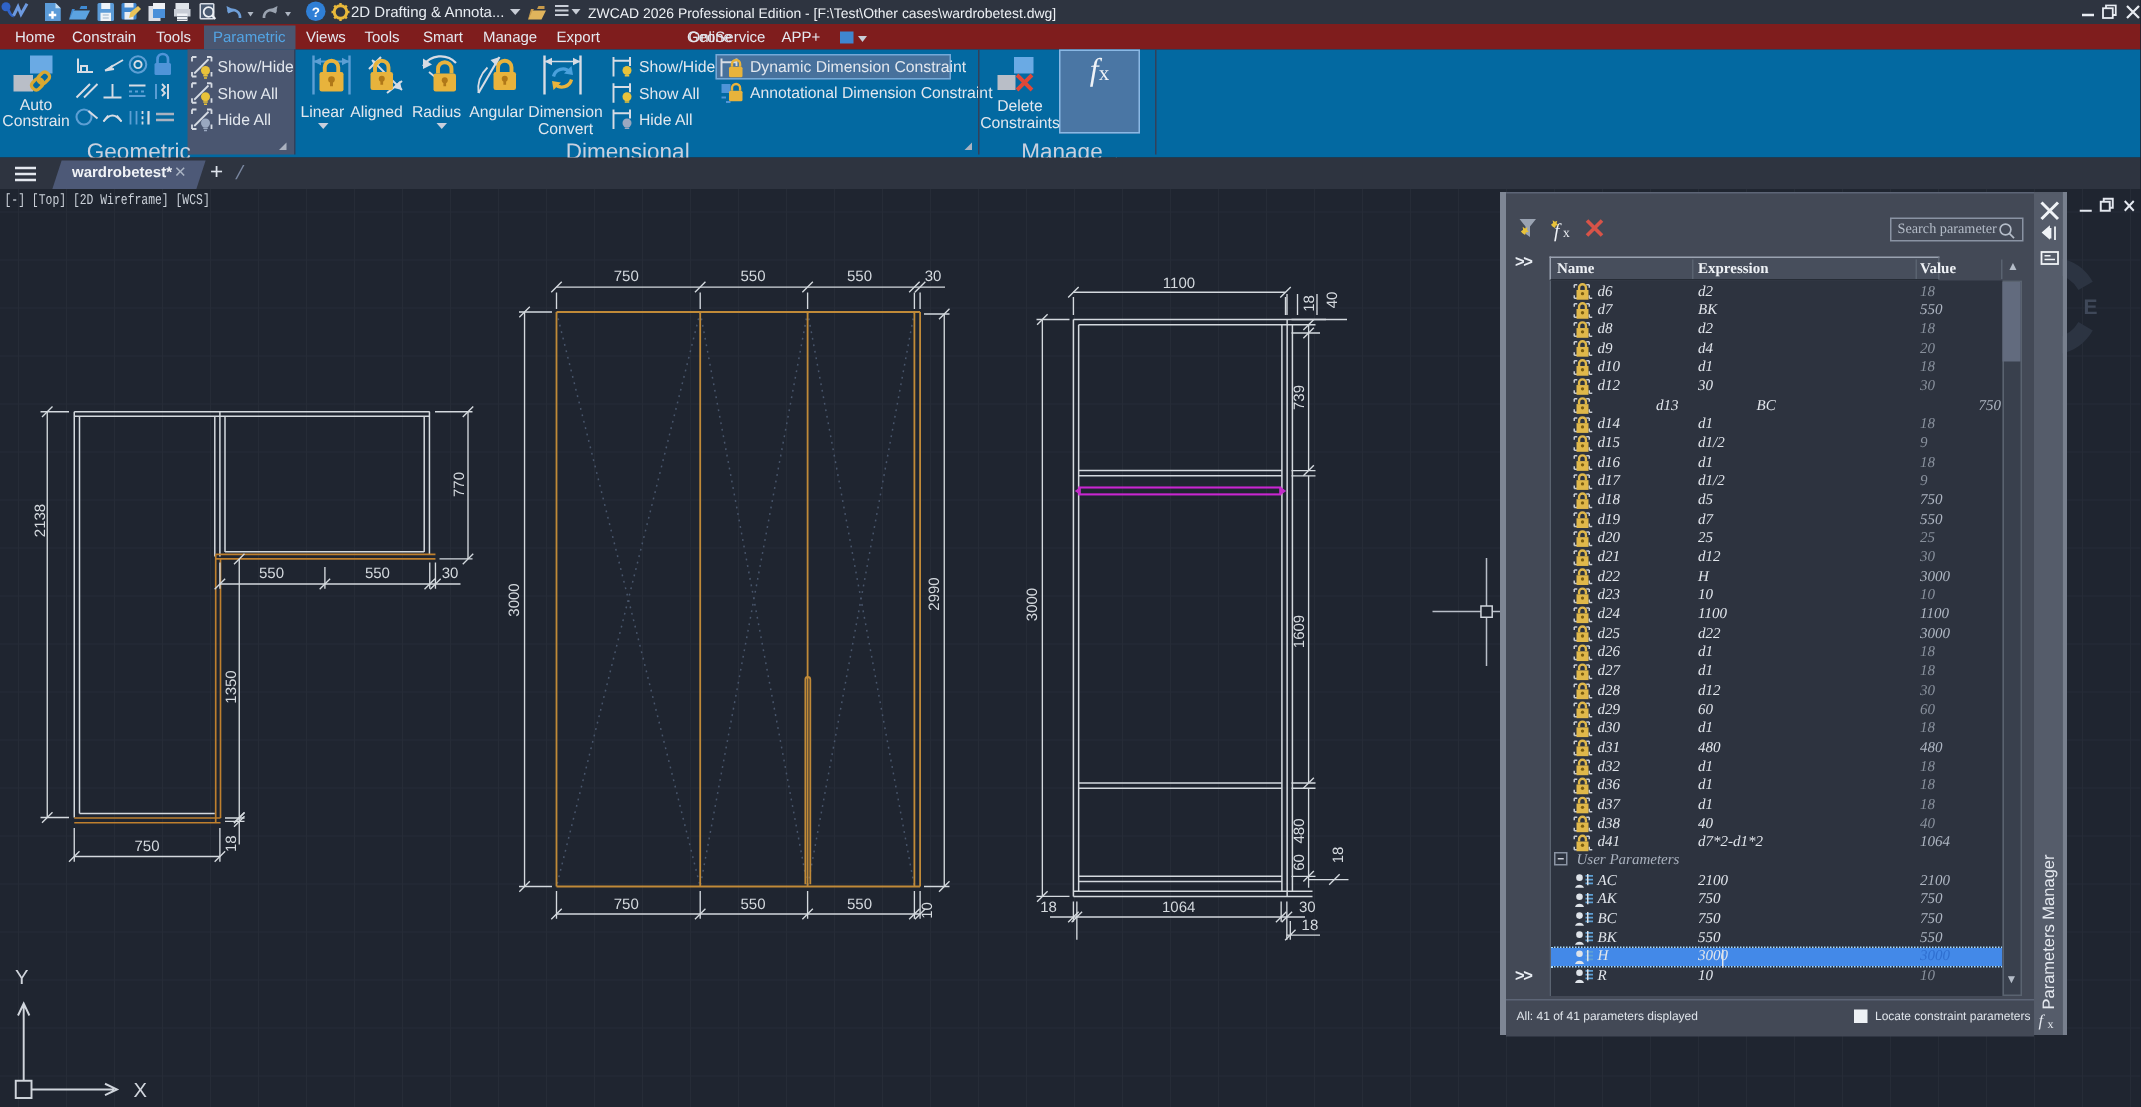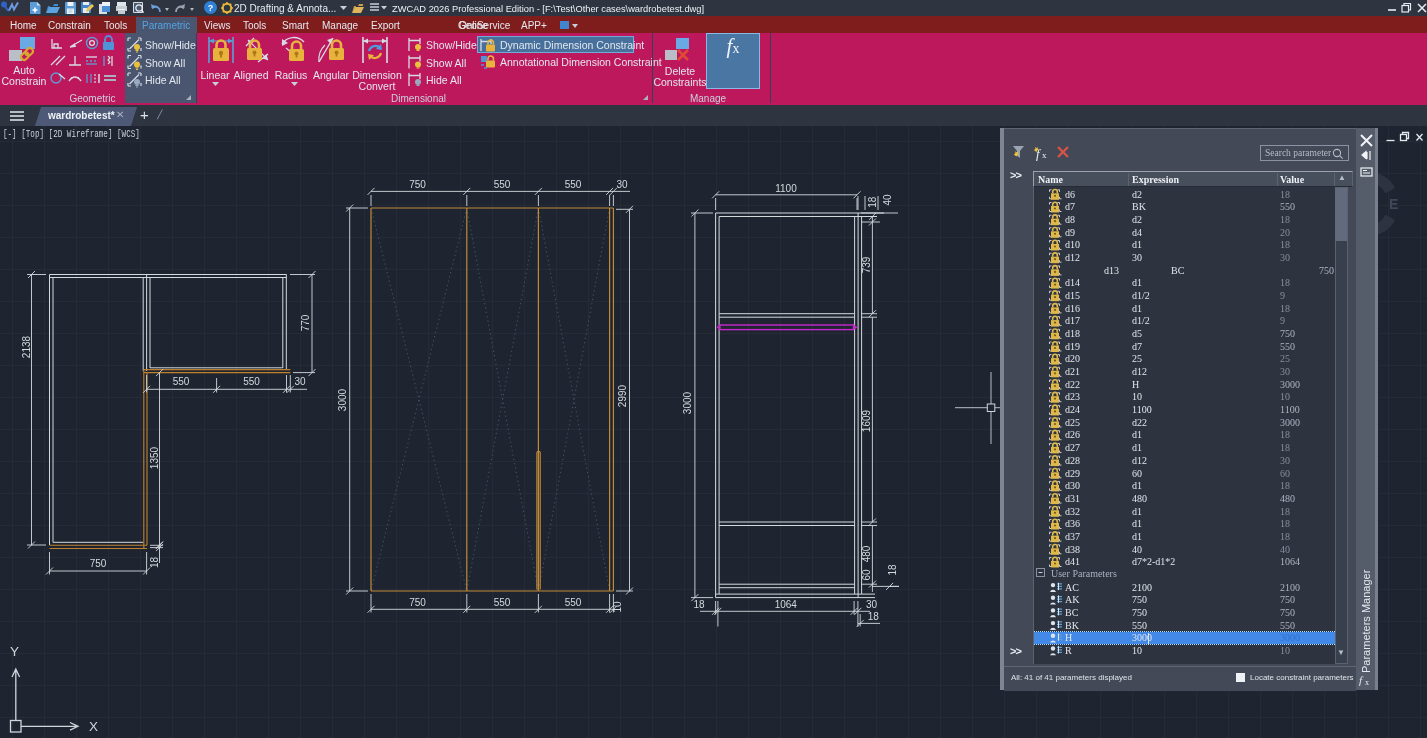--- a/index.html
+++ b/index.html
@@ -5,37 +5,37 @@
   * { margin:0; padding:0; box-sizing:border-box; }
   html,body { width:1427px; height:738px; overflow:hidden; background:#1b212d;
     font-family:"Liberation Sans", sans-serif; }
   .abs { position:absolute; }
   #page { position:relative; width:1427px; height:738px; }
 
   
   #titlebar { left:0; top:0; width:1427px; height:16px; background:#2e3440; }
   #menubar  { left:0; top:16px; width:1427px; height:17px; background:#7f1d1d; }
   .menuitem { position:absolute; top:3.5px; font-size:10px; color:#e4e8ef; white-space:nowrap; }
-  #ribbon   { left:0; top:33px; width:1427px; height:72px; background:#be185d; }
+  #ribbon   { left:0; top:33px; width:1427px; height:72px; background:#0369a1; }
   #tabbar   { left:0; top:105px; width:1427px; height:21px; background:#2e3440; }
   #drawarea { left:0; top:126px; width:1427px; height:612px; background:#1f2530;
     background-image:
       linear-gradient(to right, #262c37 1px, transparent 1px),
       linear-gradient(to bottom, #262c37 1px, transparent 1px);
     background-size:32px 32px; background-position:12px 15px; }
 
-  .glabel { position:absolute; top:60px; width:100%; text-align:center; font-size:10px; color:#c9d1df; }
+  .glabel { position:absolute; top:60px; width:100%; text-align:center; font-size:15px; color:#c9d1df; }
   .gsep { position:absolute; top:0; width:1px; height:70px; background:#33405a; }
   .btnlabel { font-size:10.5px; color:#e2e7ee; text-align:center; line-height:11px; }
   .rowbtn { position:absolute; font-size:10.5px; color:#e2e7ee; white-space:nowrap; }
 
   
   #panel { left:1004px; top:128px; width:352px; height:562px; background:#434956; border-top:1px solid #5d6576; border-bottom:1px solid #5d6576; }
   #sidebar { left:1356px; top:128px; width:19px; height:562px; background:#555c6a; }
-  .trow { position:absolute; left:0; width:302px; height:12.7px; font-family:"Liberation Serif", serif; font-size:10px; }
+  .trow { position:absolute; left:0; width:302px; height:12.7px; font-family:"Liberation Serif", serif; font-size:10px;font-style:italic; }
   .trow .tn { position:absolute; left:31px; top:0.5px; color:#e2e6ec; }
   .trow .te { position:absolute; left:98px; top:0.5px; color:#e2e6ec; }
   .trow .tv { position:absolute; left:246px; top:0.5px; color:#88909c; }
   .trow.sel { background:#4389e8; outline:1px dotted #adf; }
   .trow.sel .tv { color:#2f6fd0; }
 </style>
 </head>
 <body>
 <div id="page">
   <div class="abs" id="titlebar">
@@ -482,21 +482,21 @@
     </svg>
     <div class="abs" style="left:256px;top:16px;width:89px;height:16px;border:1px solid #8a93a3;"></div>
     <div class="abs" style="left:261px;top:19px;font-family:'Liberation Serif',serif;font-size:9.5px;color:#b4bcc8;">Search parameter</div>
     <svg class="abs" style="left:328px;top:19px" width="12" height="12">
         <circle cx="5" cy="5" r="3.6" fill="none" stroke="#b4bcc8" stroke-width="1.1"></circle>
         <path d="M7.7 7.7 l3 3" stroke="#b4bcc8" stroke-width="1.1"></path>
       </svg>
     <div class="abs" style="left:6px;top:40px;font-size:11px;font-weight:bold;color:#e8ecf2;letter-spacing:-1px;">&gt;&gt;</div>
     <div class="abs" style="left:6px;top:516px;font-size:11px;font-weight:bold;color:#e8ecf2;letter-spacing:-1px;">&gt;&gt;</div>
 
-    <div class="abs" id="tblhead" style="left:29px;top:42px;width:320px;height:16px;background:#474e5c;border-top:1px solid #9aa2b0;border-left:1px solid #9aa2b0;border-right:1px solid #5a6370;border-bottom:1px solid #262c36;">
+    <div class="abs" id="tblhead" style="left:29px;top:42px;width:260px;height:16px;background:#474e5c;border-top:1px solid #9aa2b0;border-left:1px solid #9aa2b0;border-right:1px solid #5a6370;border-bottom:1px solid #262c36;">
       <span style="position:absolute;left:4px;top:2px;font-family:'Liberation Serif',serif;font-size:10px;font-weight:bold;color:#eef1f5;">Name</span>
       <span style="position:absolute;left:98px;top:2px;font-family:'Liberation Serif',serif;font-size:10px;font-weight:bold;color:#eef1f5;">Expression</span>
       <span style="position:absolute;left:246px;top:2px;font-family:'Liberation Serif',serif;font-size:10px;font-weight:bold;color:#eef1f5;">Value</span>
       <div style="position:absolute;left:94px;top:1px;width:1px;height:13px;background:#5a6370;"></div>
       <div style="position:absolute;left:243px;top:1px;width:1px;height:13px;background:#5a6370;"></div>
       <div style="position:absolute;left:300px;top:1px;width:1px;height:13px;background:#5a6370;"></div>
       <span style="position:absolute;left:304px;top:1px;font-size:8px;color:#b4bcc8;">▲</span>
     </div>
     <div class="abs" id="tblbody" style="left:29px;top:58px;width:302px;height:477px;background:#2d333f;border-left:1px solid #5a6370;overflow:hidden;">
 <div class="trow" style="top:1.0px;">

